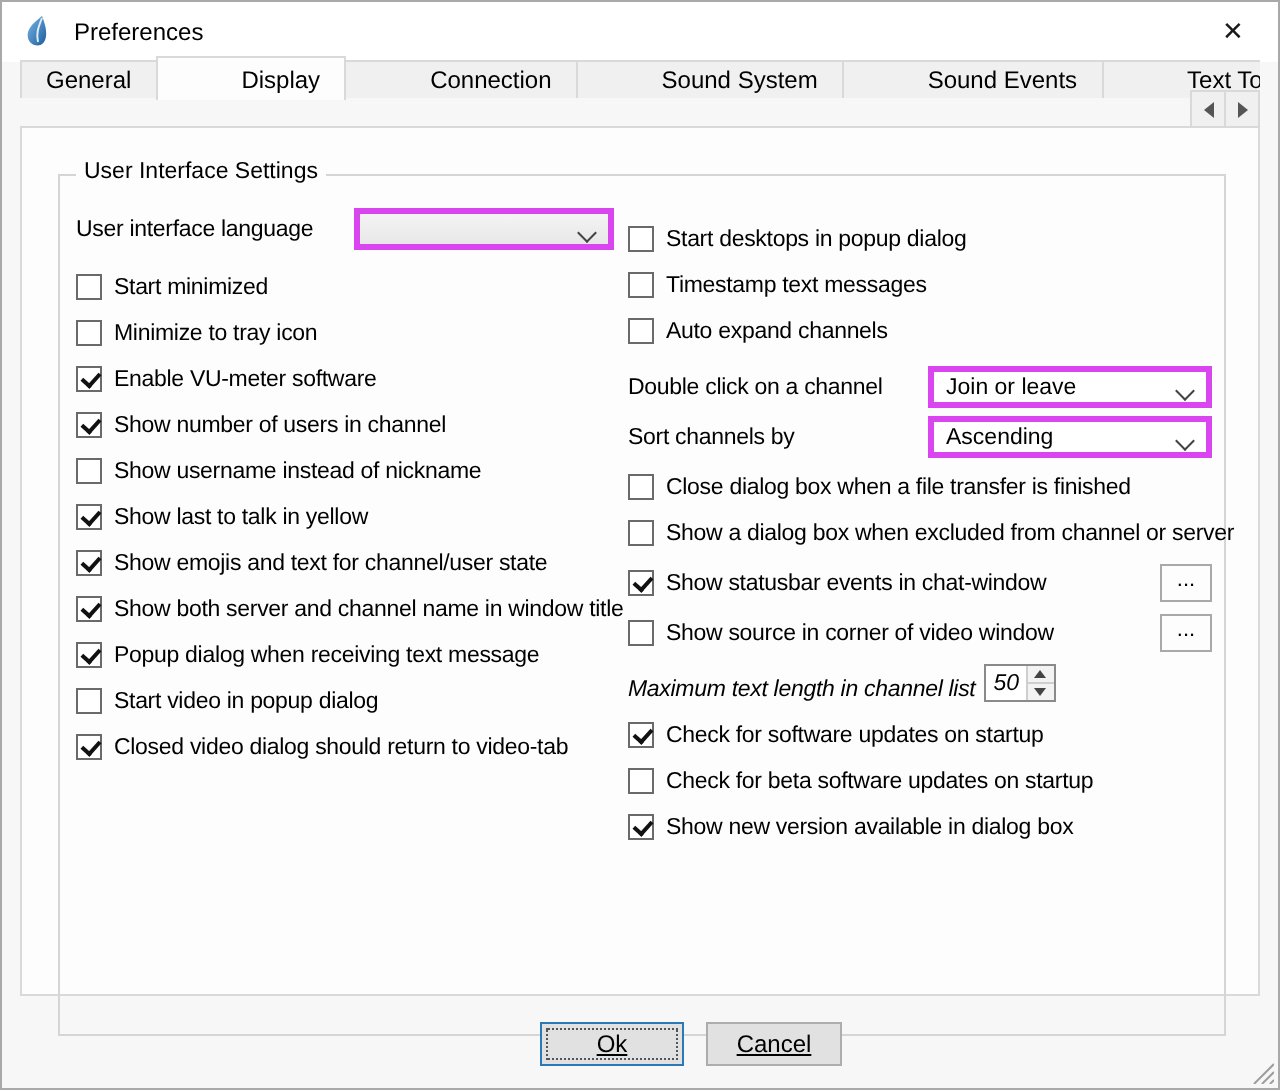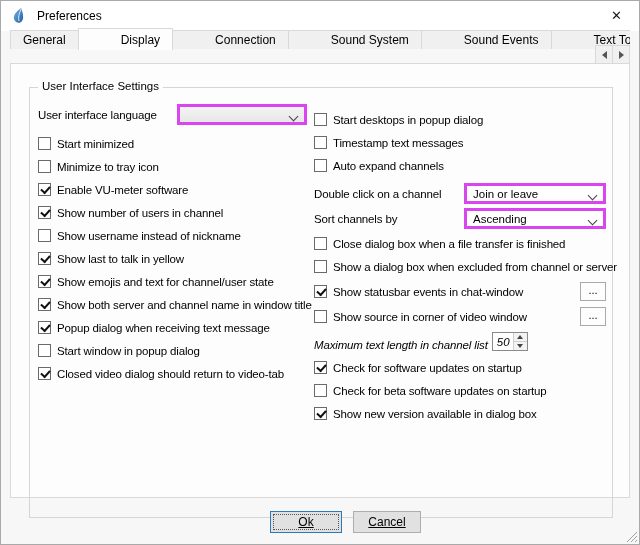--- a/index.html
+++ b/index.html
@@ -199,21 +199,21 @@
             <span class="lbl">Show both server and channel name in window title</span>
           </div>
 
           <div class="crow">
             <span class="cb checked"></span>
             <span class="lbl">Popup dialog when receiving text message</span>
           </div>
 
           <div class="crow">
             <span class="cb"></span>
-            <span class="lbl">Start window in popup dialog</span>
+            <span class="lbl">Start video in popup dialog</span>
           </div>
 
           <div class="crow">
             <span class="cb checked"></span>
             <span class="lbl">Closed video dialog should return to video-tab</span>
           </div>
         </div>
     </div>
 
     <div class="col-right">

